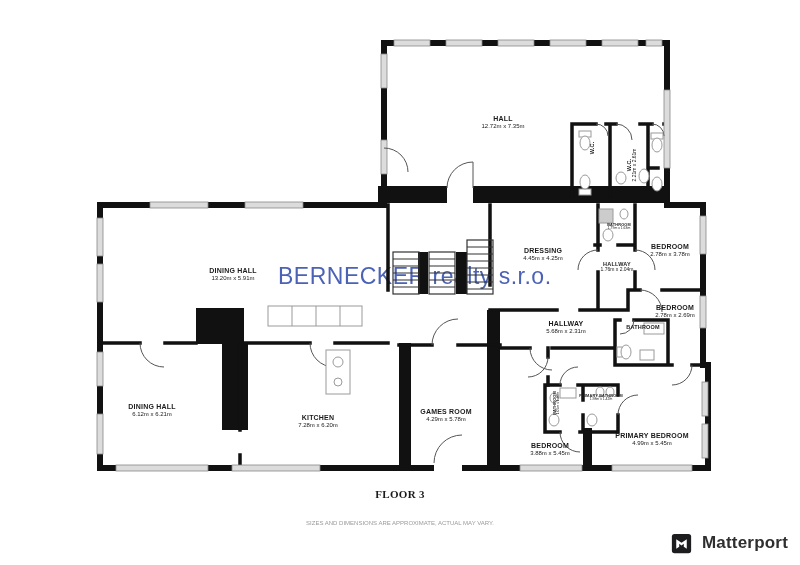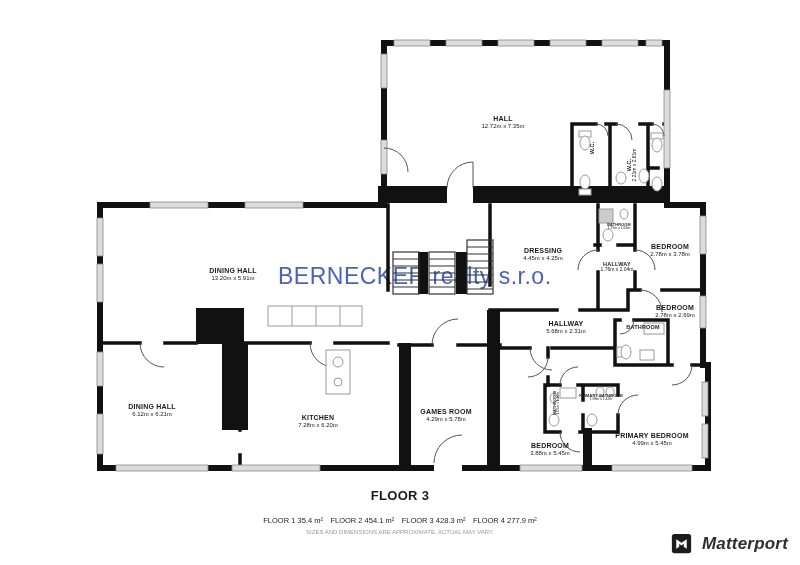--- a/index.html
+++ b/index.html
@@ -11,26 +11,26 @@
   .room-label{position:absolute;z-index:3;text-align:center;white-space:nowrap;
        transform:translate(-50%,-50%);line-height:1.15;}
   .room-label .nm{display:block;font-size:7px;font-weight:bold;letter-spacing:.2px;}
   .room-label .dm{display:block;font-size:6px;}
   .room-label.small .nm{font-size:5.5px;}
   .room-label.small .dm{font-size:5px;}
   .room-label.tiny .nm{font-size:3.8px;}
   .room-label.tiny .dm{font-size:3.4px;}
   .room-label.v{transform:translate(-50%,-50%) rotate(-90deg);}
   .floor-title{position:absolute;left:180px;width:440px;top:488px;z-index:3;
-       text-align:center;font-size:13px;font-weight:bold;letter-spacing:.3px;}
+       text-align:center;font-size:11px;font-weight:bold;letter-spacing:.3px;font-family:Liberation Serif, serif;}
   .gia{position:absolute;left:130px;width:540px;top:517px;z-index:3;
        text-align:center;font-size:7.5px;line-height:8.6px;color:#222;}
   .gia .disclaimer{font-size:6px;color:#9a9a9a;margin-top:2px;}
   .brand{position:absolute;right:12px;bottom:11px;z-index:4;
-       display:flex;align-items:flex-end;gap:10px;font-style:italic;}
+       display:flex;align-items:flex-start;gap:10px;}
   .brand-text{font-size:17px;font-weight:bold;color:#2f2f2f;letter-spacing:.2px;}
 </style>
 </head>
 <body>
 
 <div class="watermark" style="color:#3c55b0;">BERNECKER realty s.r.o.</div>
 
 <svg class="plan" width="800" height="565" viewBox="0 0 800 565">
 
   <g stroke="#111" stroke-width="6" fill="none" stroke-linecap="square">
@@ -230,21 +230,20 @@
     <span class="dm">1.98m x 1.42m</span>
   </div>
 <div class="room-label tiny v" style="left:557px;top:403px;">
     <span class="nm">BATHROOM</span>
     <span class="dm">1.05m x 1.40m</span>
   </div>
 
 <div class="floor-title">FLOOR 3</div>
 
 <div class="gia">
-  <div>FLOOR 1 35.4 m² FLOOR 2 454.1 m² FLOOR 3 428.3 m² FLOOR 4 277.9 m²</div>
   <div class="disclaimer">SIZES AND DIMENSIONS ARE APPROXIMATE, ACTUAL MAY VARY.</div>
 </div>
 
 <div class="brand">
   <svg width="21" height="21" viewBox="0 0 24 24">
     <rect x="1" y="1" width="22" height="22" rx="3" fill="#1d1d1f"></rect>
     <path d="M6,18 V7 L12,11.2 L18,7 V18 L14.6,15.8 V12.4 L12,14.4 L9.4,12.4 V15.8 Z" fill="#ffffff"></path>
   </svg>
   <span class="brand-text">Matterport</span>
 </div>

